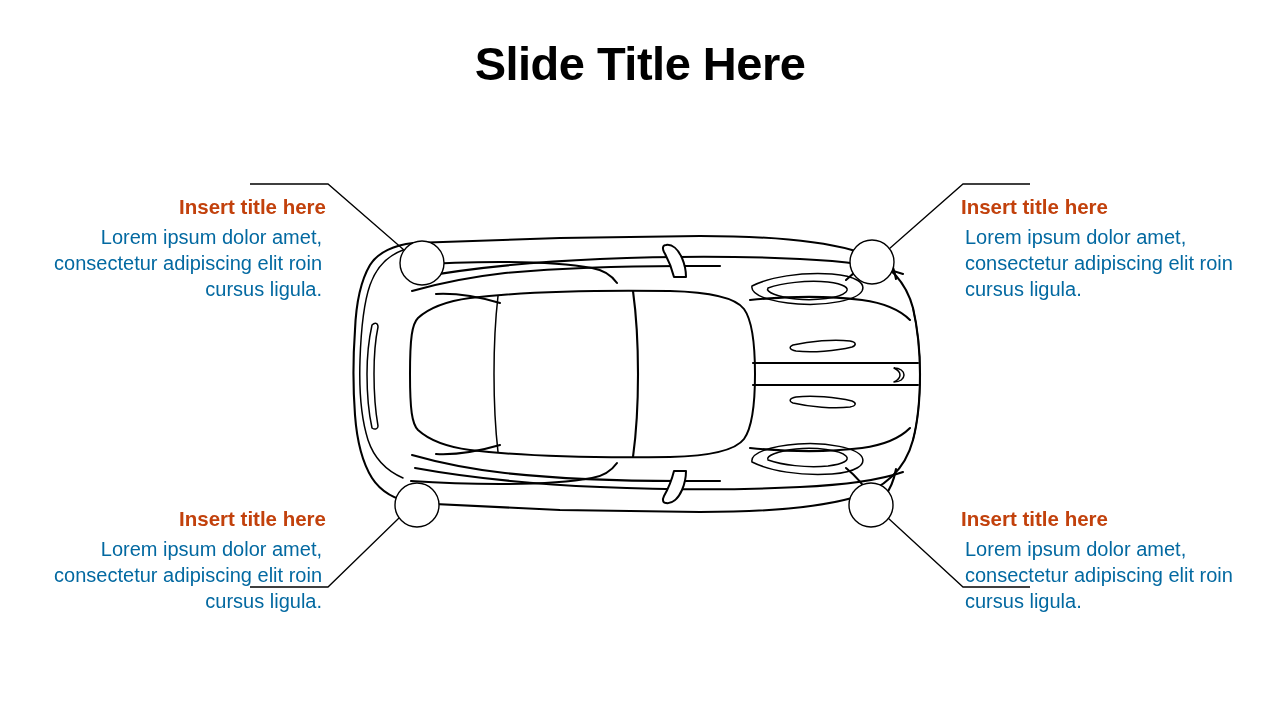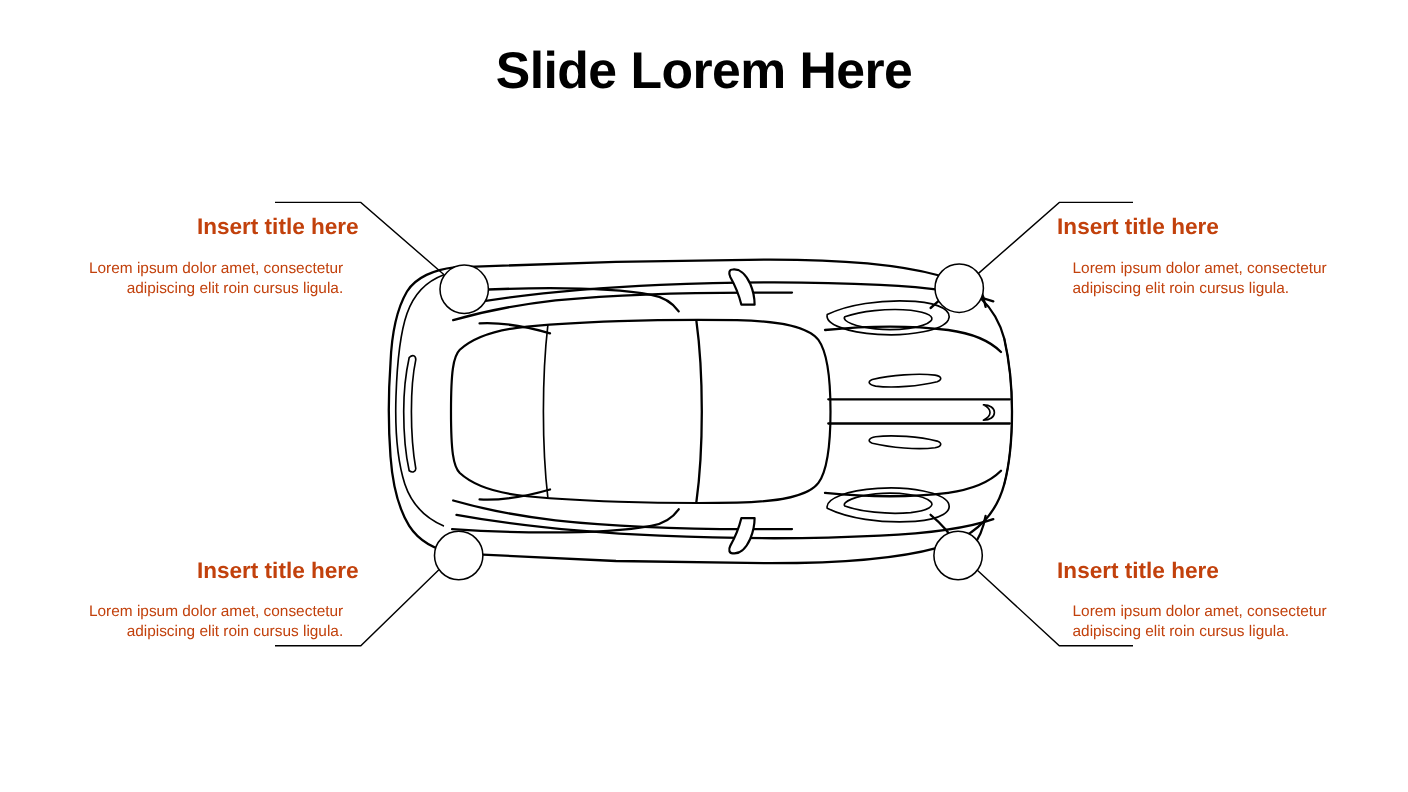--- a/index.html
+++ b/index.html
@@ -41,25 +41,25 @@
     width: 300px;
   }
   .callout .c-title {
     font-size: 20.5px;
     font-weight: bold;
     line-height: 1.25;
     margin: 0 0 3px 0;
     color: #c2410c;
   }
   .callout .c-body {
-    font-size: 14px;
+    font-size: 20px;
     font-weight: normal;
     line-height: 1.30;
-    margin: 14px;
-    color: #c2410c;
+    margin: 4px;
+    color: #0369a1;
   }
   .callout.align-right { text-align: right; }
   .callout.align-left  { text-align: left;  }
 
   #callout-tl { left: 26px;  top: 194px; }
   #callout-bl { left: 26px;  top: 506px; }
   #callout-tr { left: 961px; top: 194px; }
   #callout-br { left: 961px; top: 506px; }
 
   #leaders, #car {
@@ -101,21 +101,21 @@
     stroke: #000000;
     stroke-width: 2.0;
     stroke-linejoin: round;
   }
 </style>
 </head>
 <body>
 
 <div id="slide">
 
-  <div id="slide-title">Slide Lorem Here</div>
+  <div id="slide-title">Slide Title Here</div>
 
   <svg id="car" viewBox="0 0 1280 720" aria-hidden="true">
 
     <path class="car-line" d="M 413,243
              C 395,245 378,252 370,265
              C 360,282 356,305 355,330
              C 353,358 353,388 355,415
              C 357,442 362,462 372,478
              C 381,492 396,500 414,503
              L 560,510

